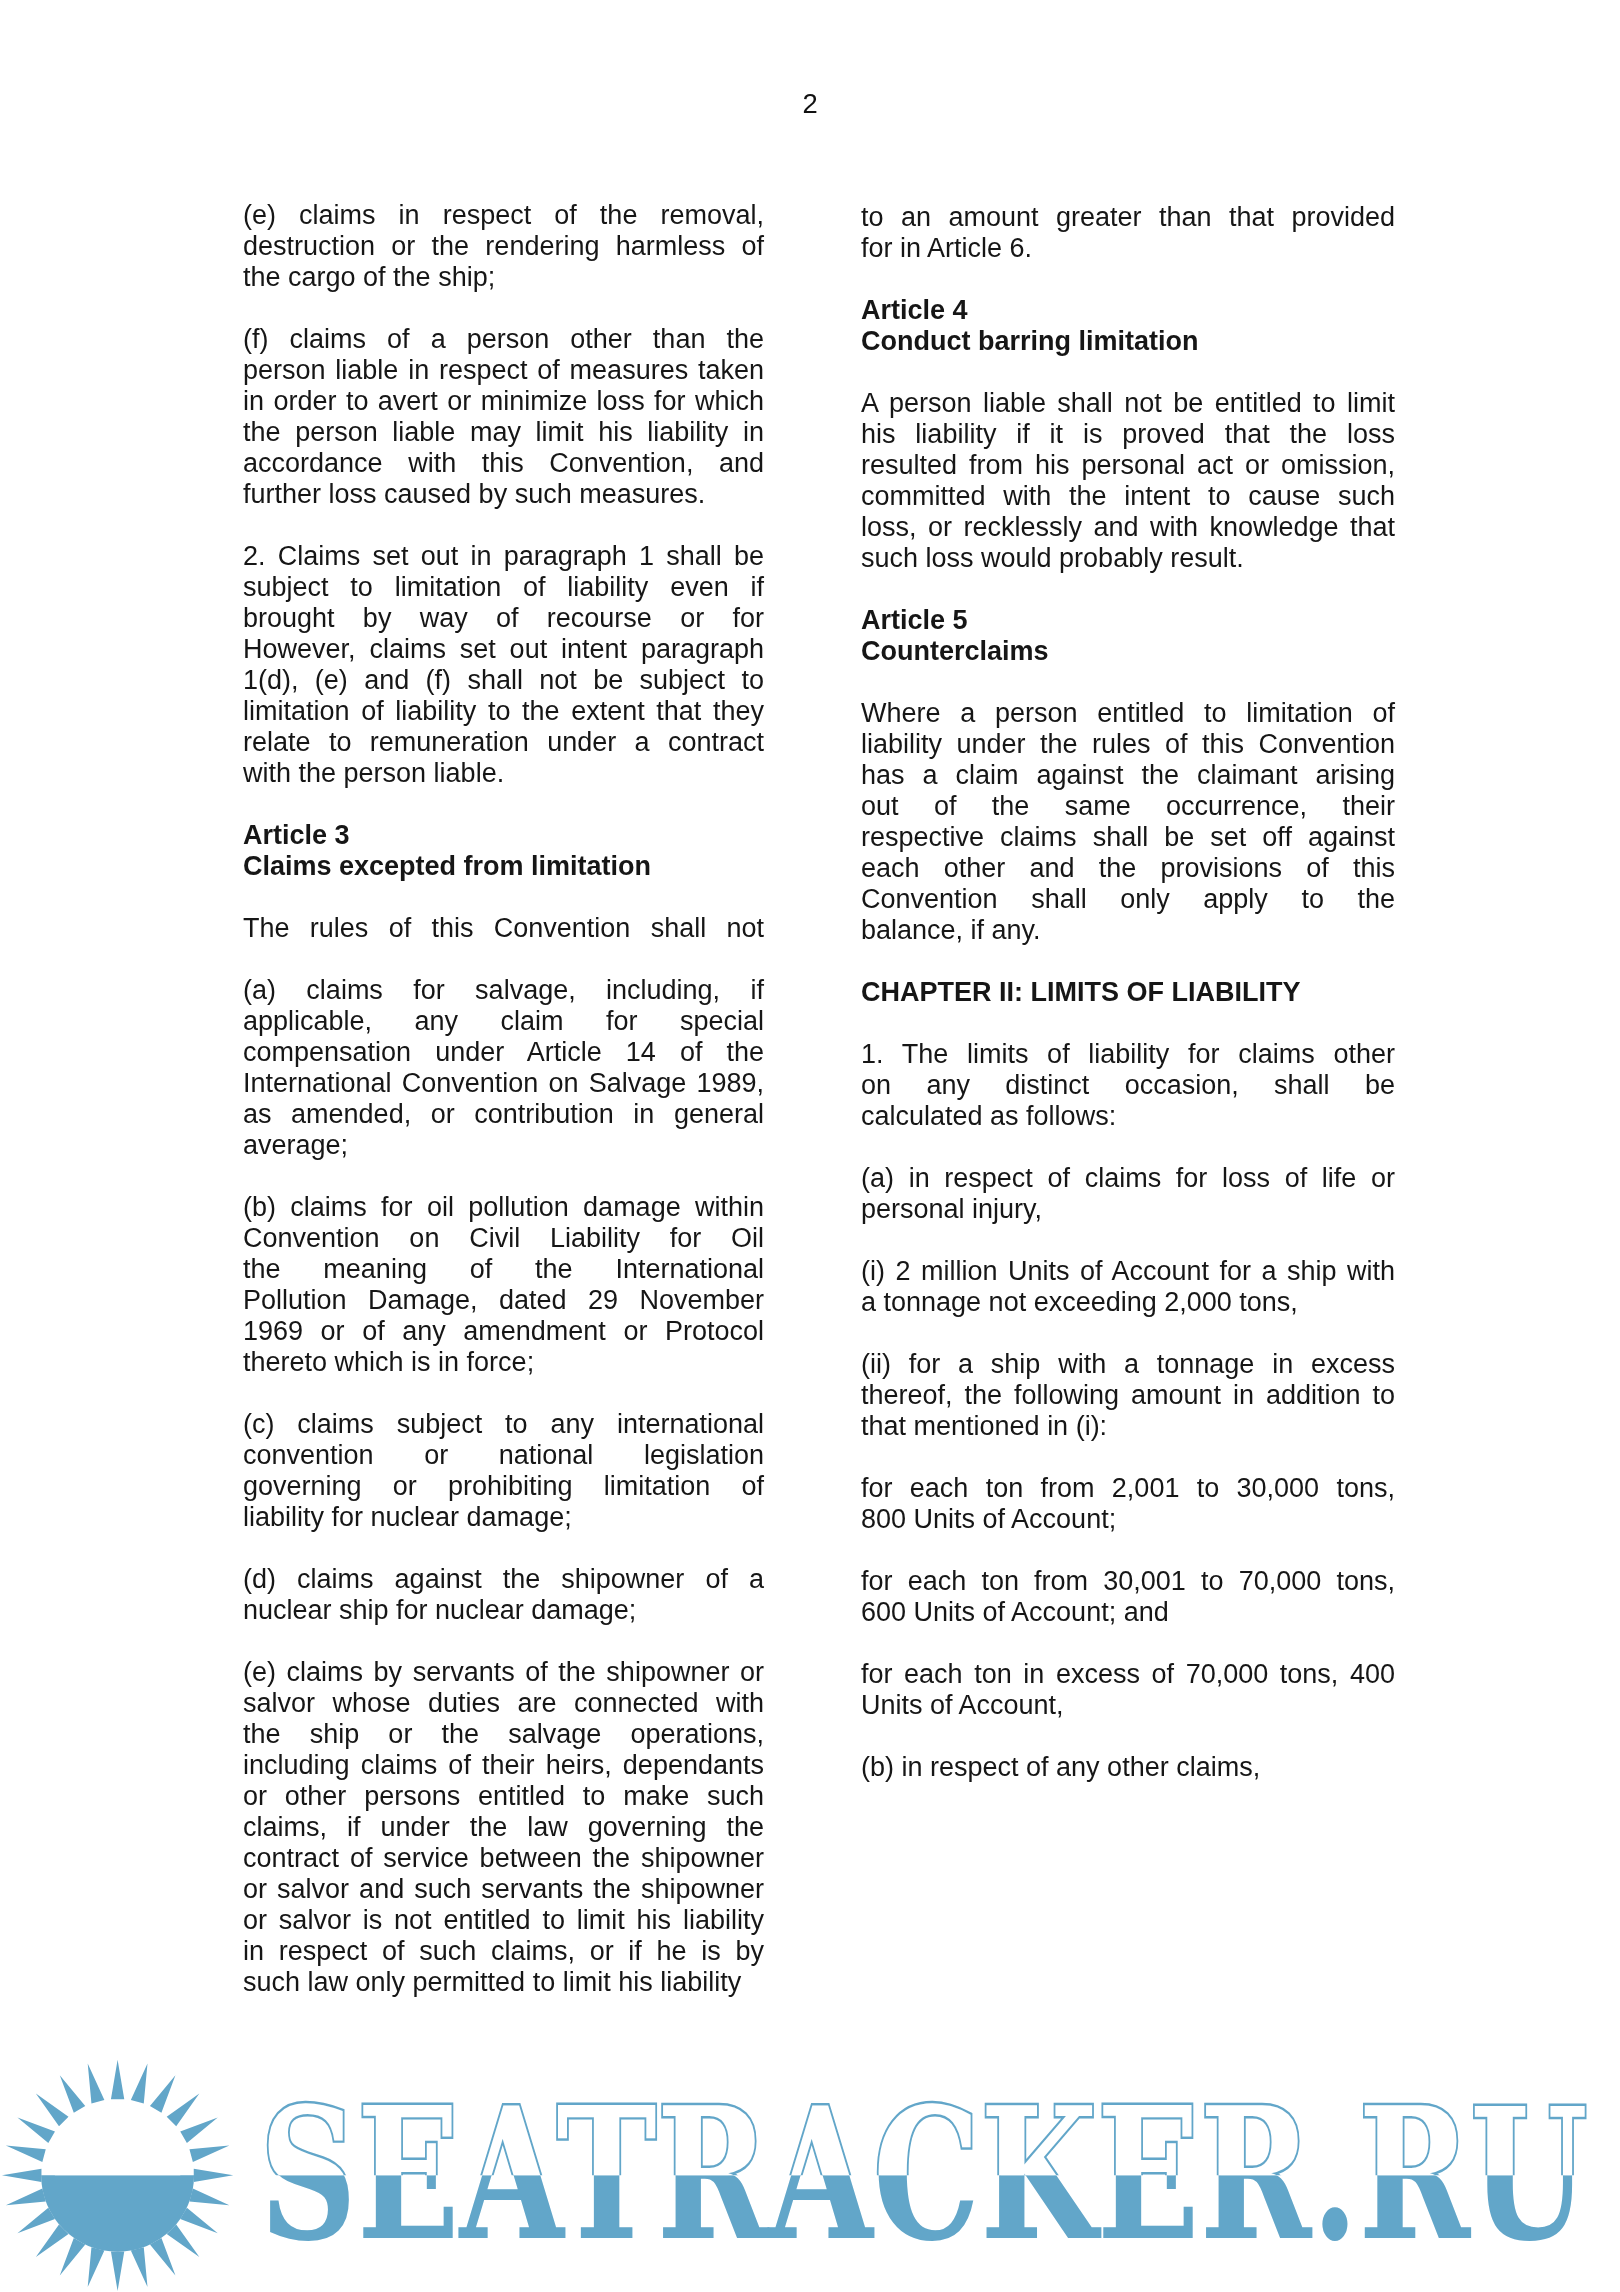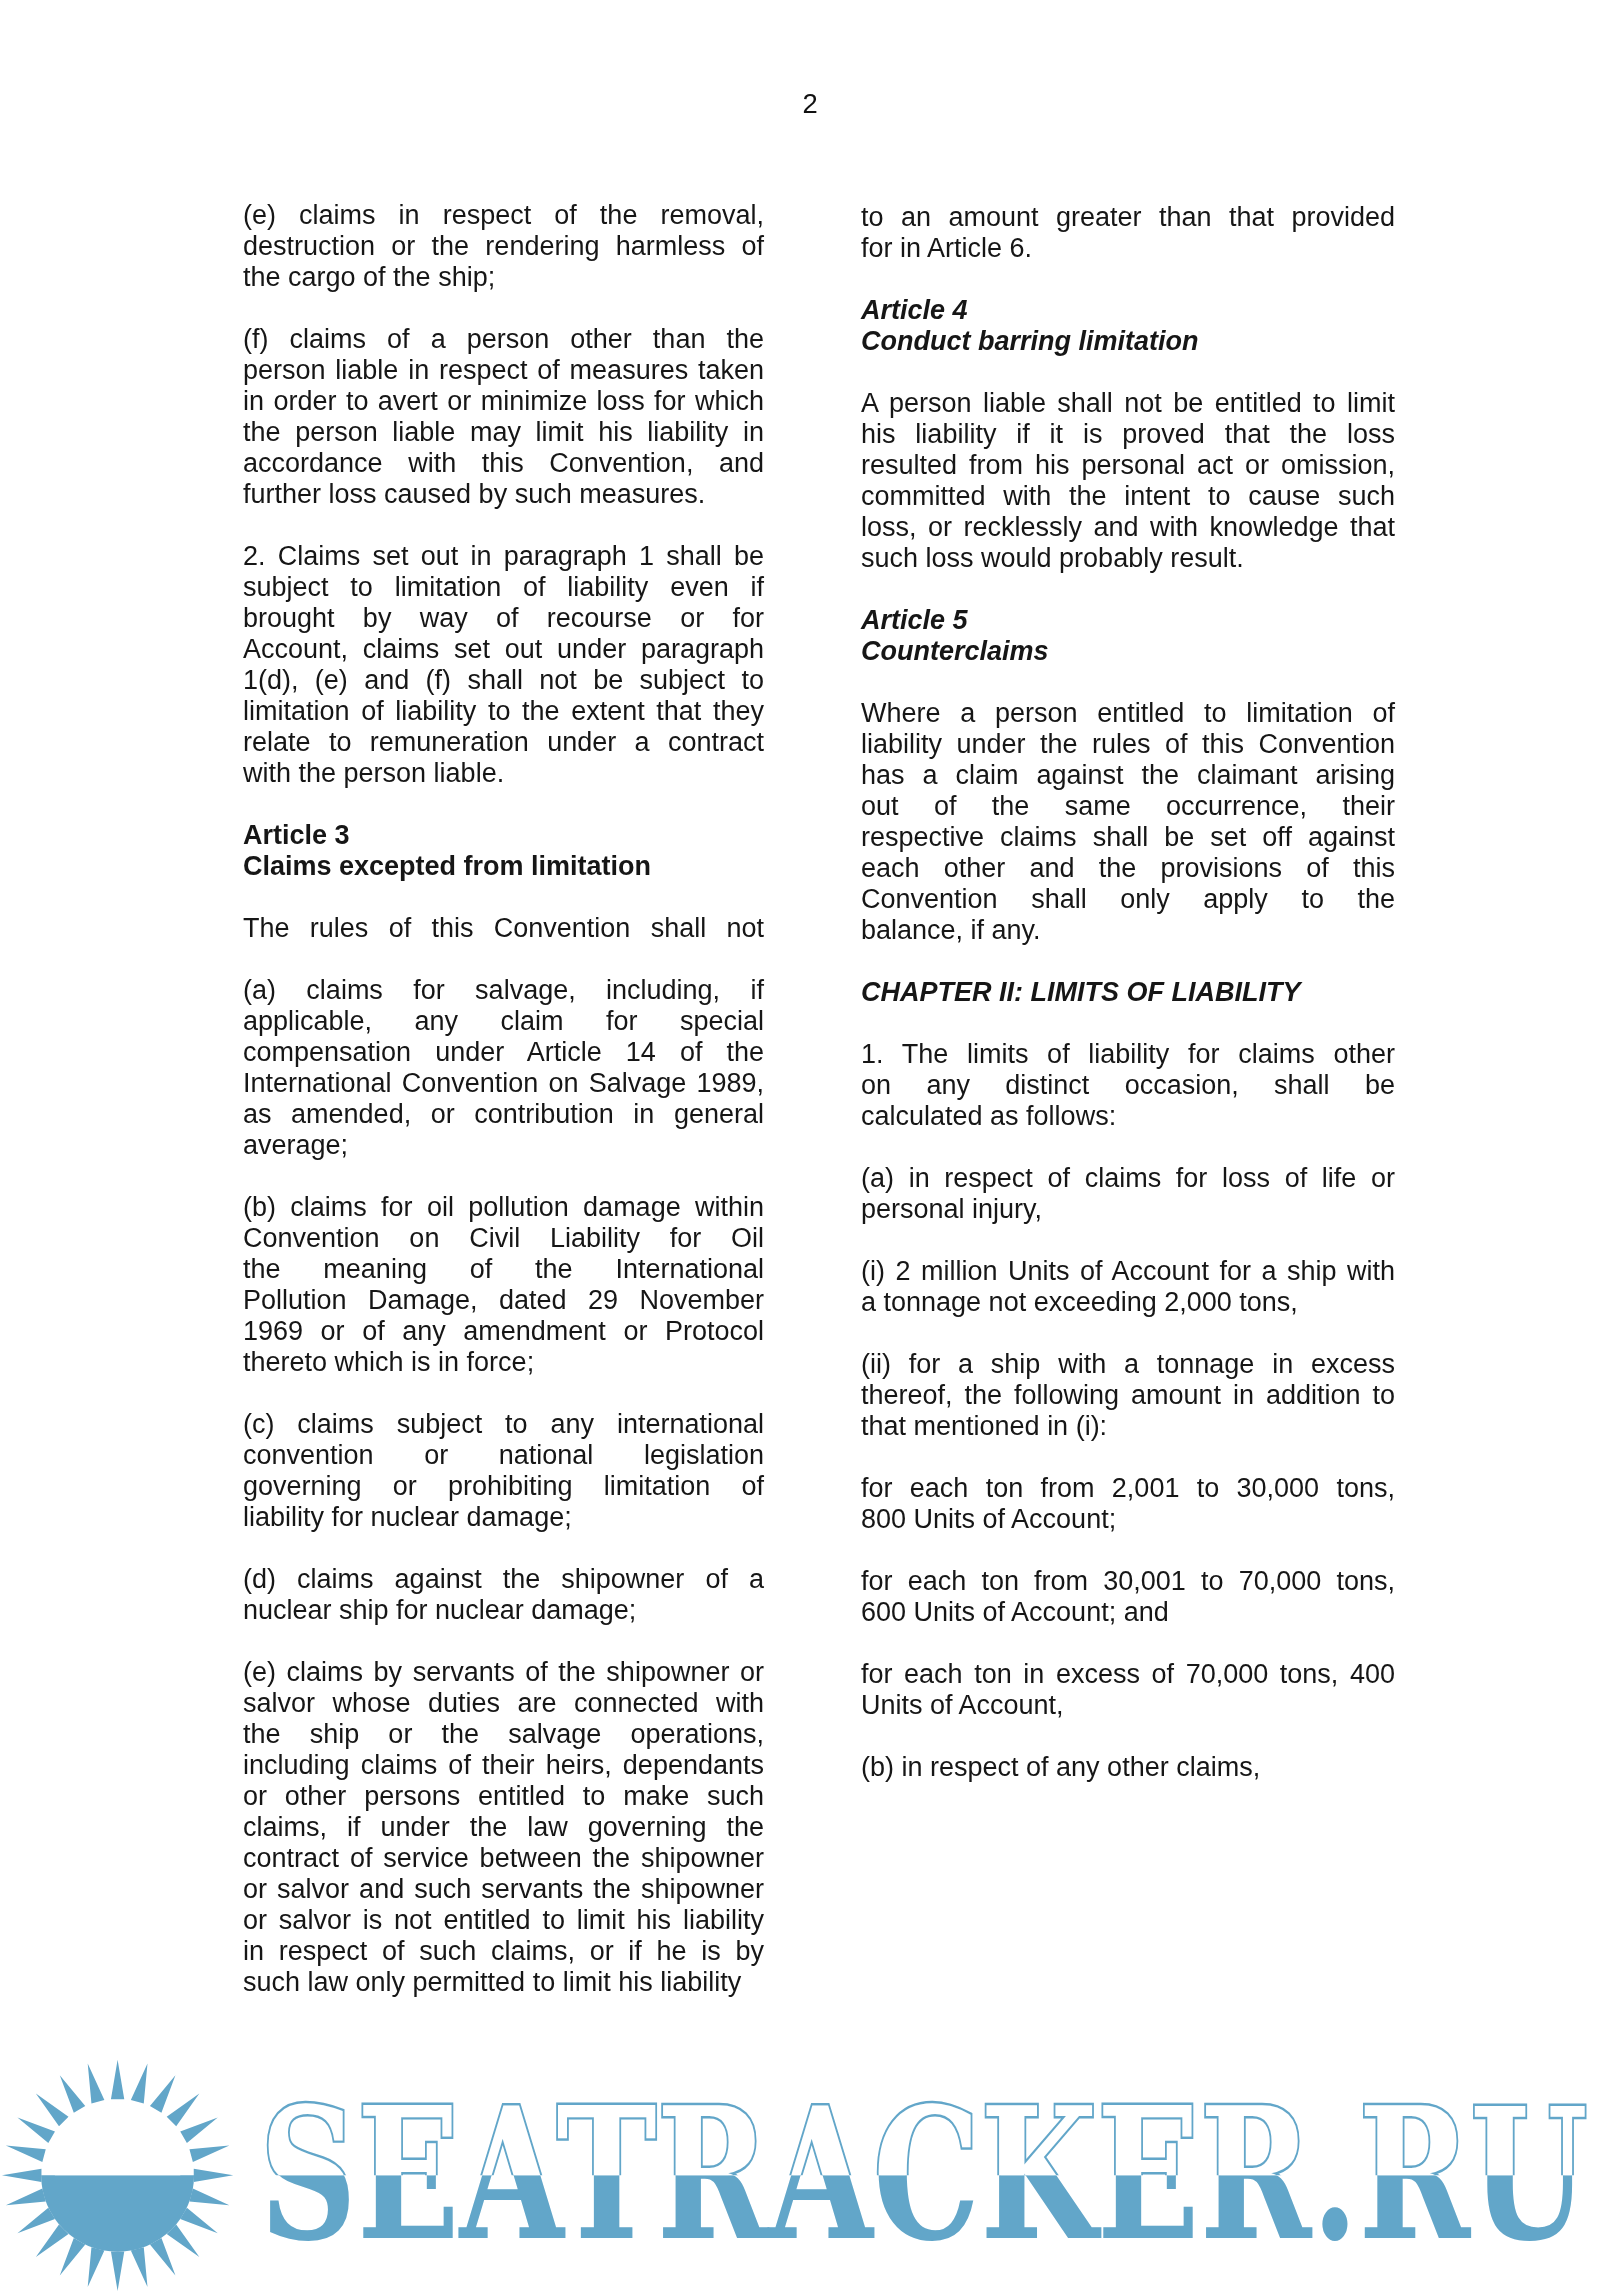--- a/index.html
+++ b/index.html
@@ -20,21 +20,21 @@
   }
   .col {
     position: absolute;
     font-size: 27px;
     line-height: 31px;
     color: #161616;
   }
   .col-left  { left: 243px; top: 200px; width: 521px; }
   .col-right { left: 861px; top: 202px; width: 534px; }
   .para, .heading { margin: 0 0 31px 0; }
-  .sp { margin-top: 31px; font-style: italic; }
+  .sp { margin-top: 31px; }
   .para .line {
     text-align: justify;
     text-align-last: justify;
     white-space: normal;
   }
   .para .line.last { text-align-last: left; }
   .heading .line {
     font-weight: bold;
     text-align: left;
   }
@@ -74,21 +74,21 @@
       <div class="line">person liable in respect of measures taken</div>
       <div class="line">in order to avert or minimize loss for which</div>
       <div class="line">the person liable may limit his liability in</div>
       <div class="line">accordance with this Convention, and</div>
       <div class="line last">further loss caused by such measures.</div>
     </div>
     <div class="para">
       <div class="line">2. Claims set out in paragraph 1 shall be</div>
       <div class="line">subject to limitation of liability even if</div>
       <div class="line">brought by way of recourse or for</div>
-      <div class="line">Account, claims set out under paragraph</div>
+      <div class="line">However, claims set out intent paragraph</div>
       <div class="line">1(d), (e) and (f) shall not be subject to</div>
       <div class="line">limitation of liability to the extent that they</div>
       <div class="line">relate to remuneration under a contract</div>
       <div class="line last">with the person liable.</div>
     </div>
     <div class="heading">
       <div class="line">Article 3</div>
       <div class="line last">Claims excepted from limitation</div>
     </div>
     <div class="para">

